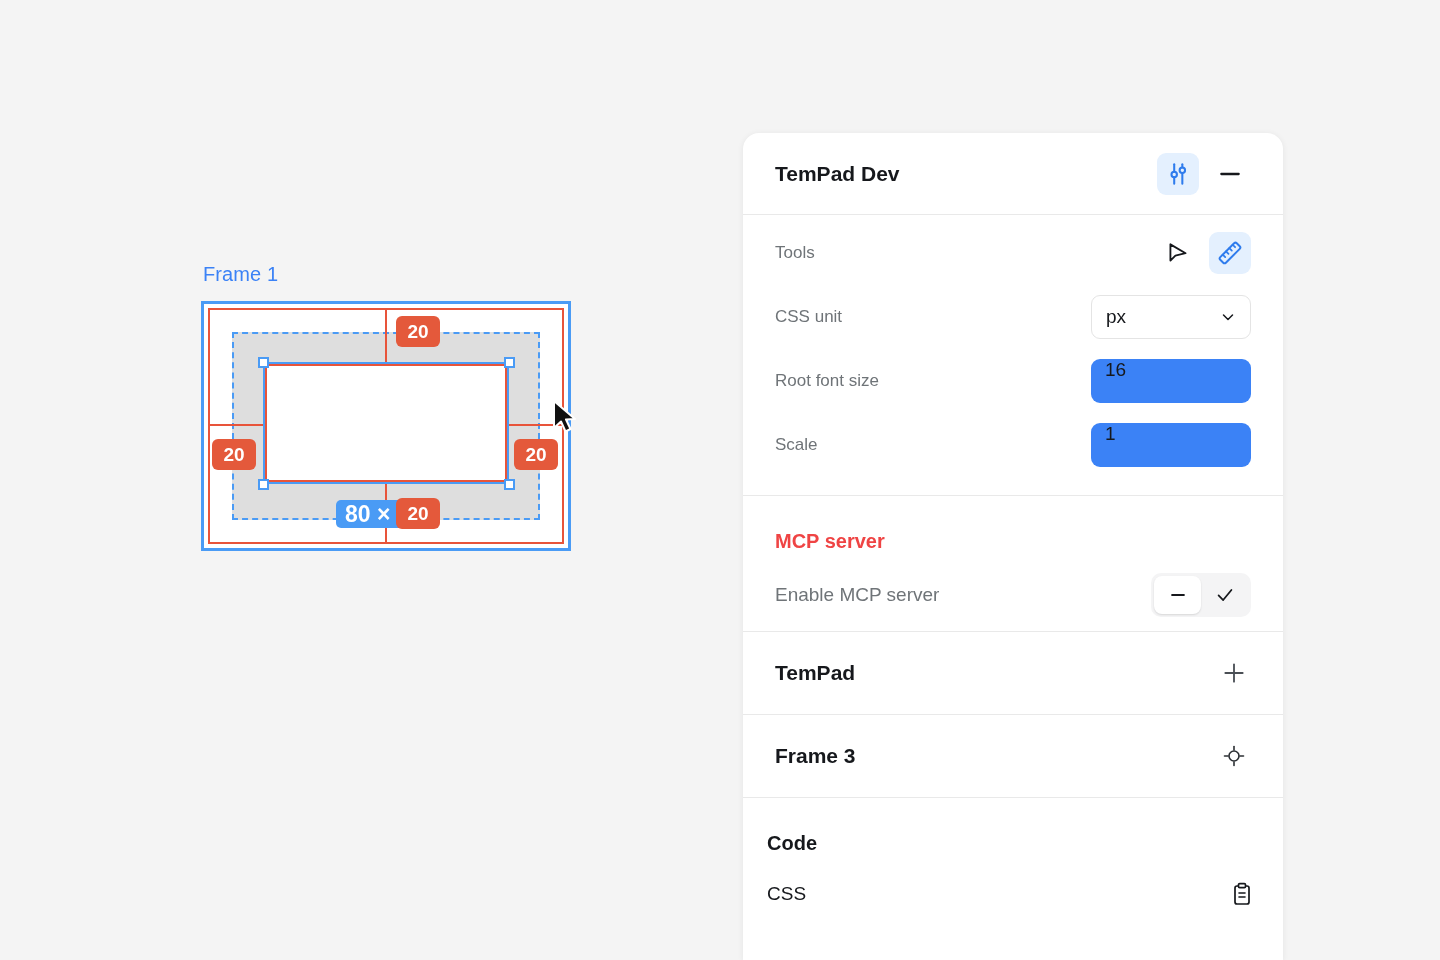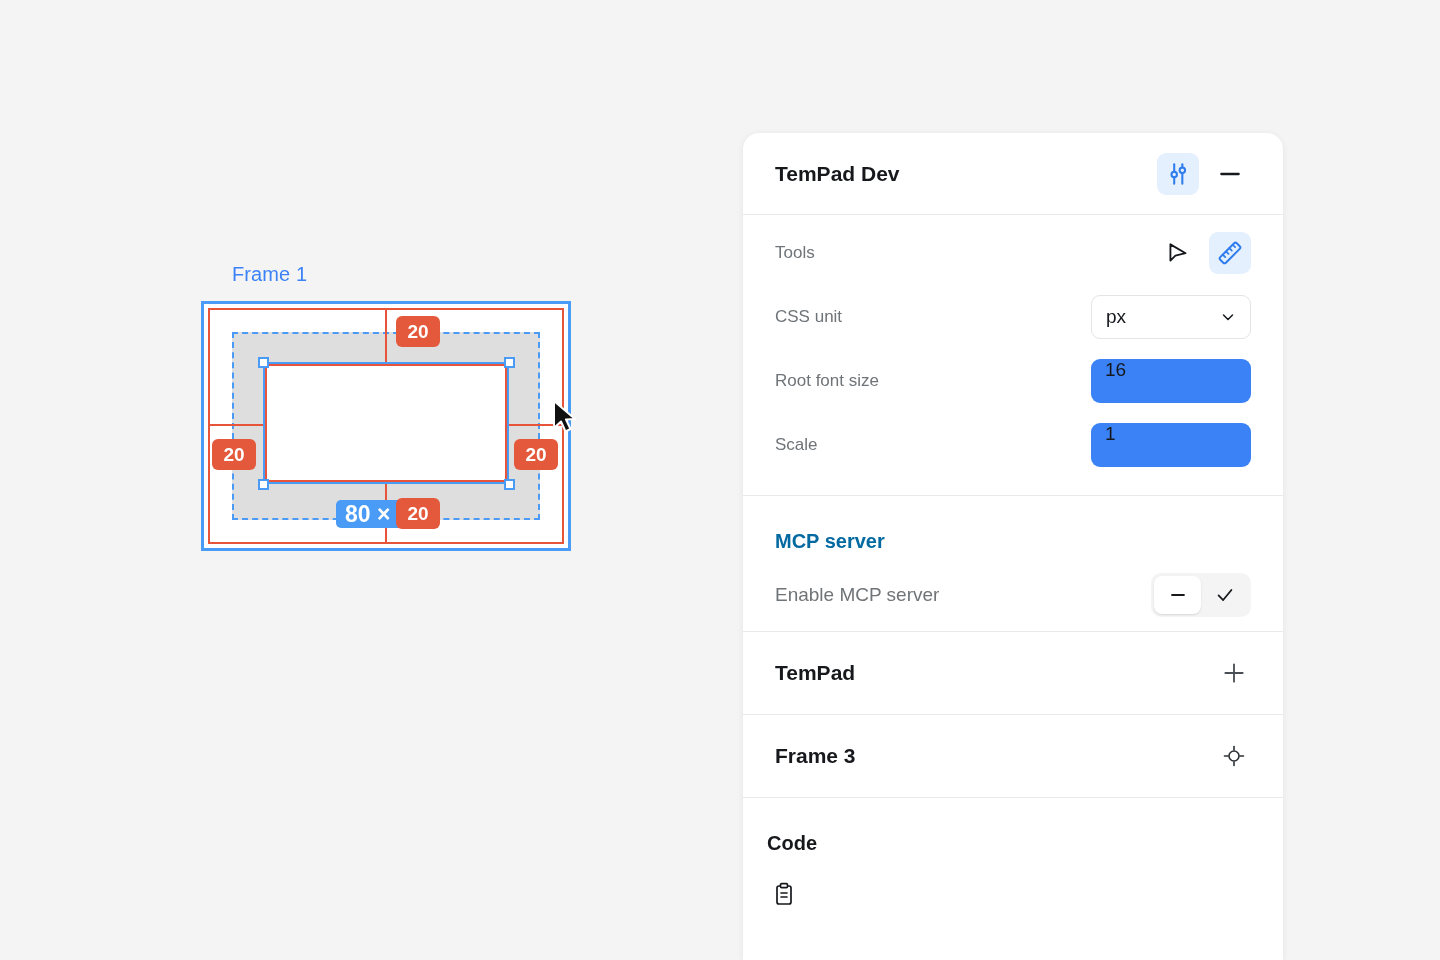--- a/index.html
+++ b/index.html
@@ -11,21 +11,20 @@
   }
   #root { position: relative; width: 1440px; height: 960px; }
 
   
   #canvas-area { position: absolute; left: 0; top: 0; width: 740px; height: 960px; }
 
   #frame-label {
     position: absolute; left: 203px; top: 263px;
     font-size: 20px; color: #3b82f6; letter-spacing: .1px;
     white-space: nowrap;
-    margin-left: 29px;
   }
 
   
   #frame-outer {
     position: absolute; left: 201px; top: 301px;
     width: 370px; height: 250px;
     background: #ffffff;
     border: 3px solid #4a9bf5;
   }
 
@@ -148,21 +147,21 @@
   .input-box {
     width: 160px; height: 44px; border-radius: 9px;
     background: #3b82f6; border: none;
     display: flex; align-items: flex-start; padding: 0 14px;
     font-size: 19px; color: #16181c; cursor: text;
   }
 
   
   #mcp-section { padding: 0 32px; }
   #mcp-heading {
-    font-size: 20px; font-weight: 700; color: #0369a1;
+    font-size: 20px; font-weight: 700; color: #ef4444;
     padding-top: 34px; padding-bottom: 6px;
   }
   #mcp-row { display: flex; align-items: center; height: 72px; }
   #mcp-row .setting-label { font-size: 19px; color: #6f7478; }
   .segmented {
     display: flex; background: #f4f4f5; border-radius: 10px;
     padding: 3px; width: 100px; height: 44px;
   }
   .seg-item {
     flex: 1; display: flex; align-items: center; justify-content: center;
@@ -346,20 +345,21 @@
             <line x1="18" y1="12" x2="21.5" y2="12" stroke="#2b2f33" stroke-width="1.6" stroke-linecap="round"></line>
           </svg>
         </button>
       </div>
     </div>
 
     <div class="panel-section last">
       <div id="code-section">
         <div id="code-heading">Code</div>
         <div id="code-row">
+          <div id="code-row-label">CSS</div>
           <button class="row-icon-btn">
             <svg width="24" height="24" viewBox="0 0 24 24" fill="none">
               <rect x="5" y="4" width="14" height="18" rx="2" stroke="#16181c" stroke-width="1.7"></rect>
               <rect x="8.5" y="1.6" width="7" height="4" rx="1.2" stroke="#16181c" stroke-width="1.7" fill="#ffffff"></rect>
               <line x1="9" y1="11" x2="15" y2="11" stroke="#16181c" stroke-width="1.6" stroke-linecap="round"></line>
               <line x1="9" y1="15" x2="15" y2="15" stroke="#16181c" stroke-width="1.6" stroke-linecap="round"></line>
             </svg>
           </button>
         </div>
       </div>

